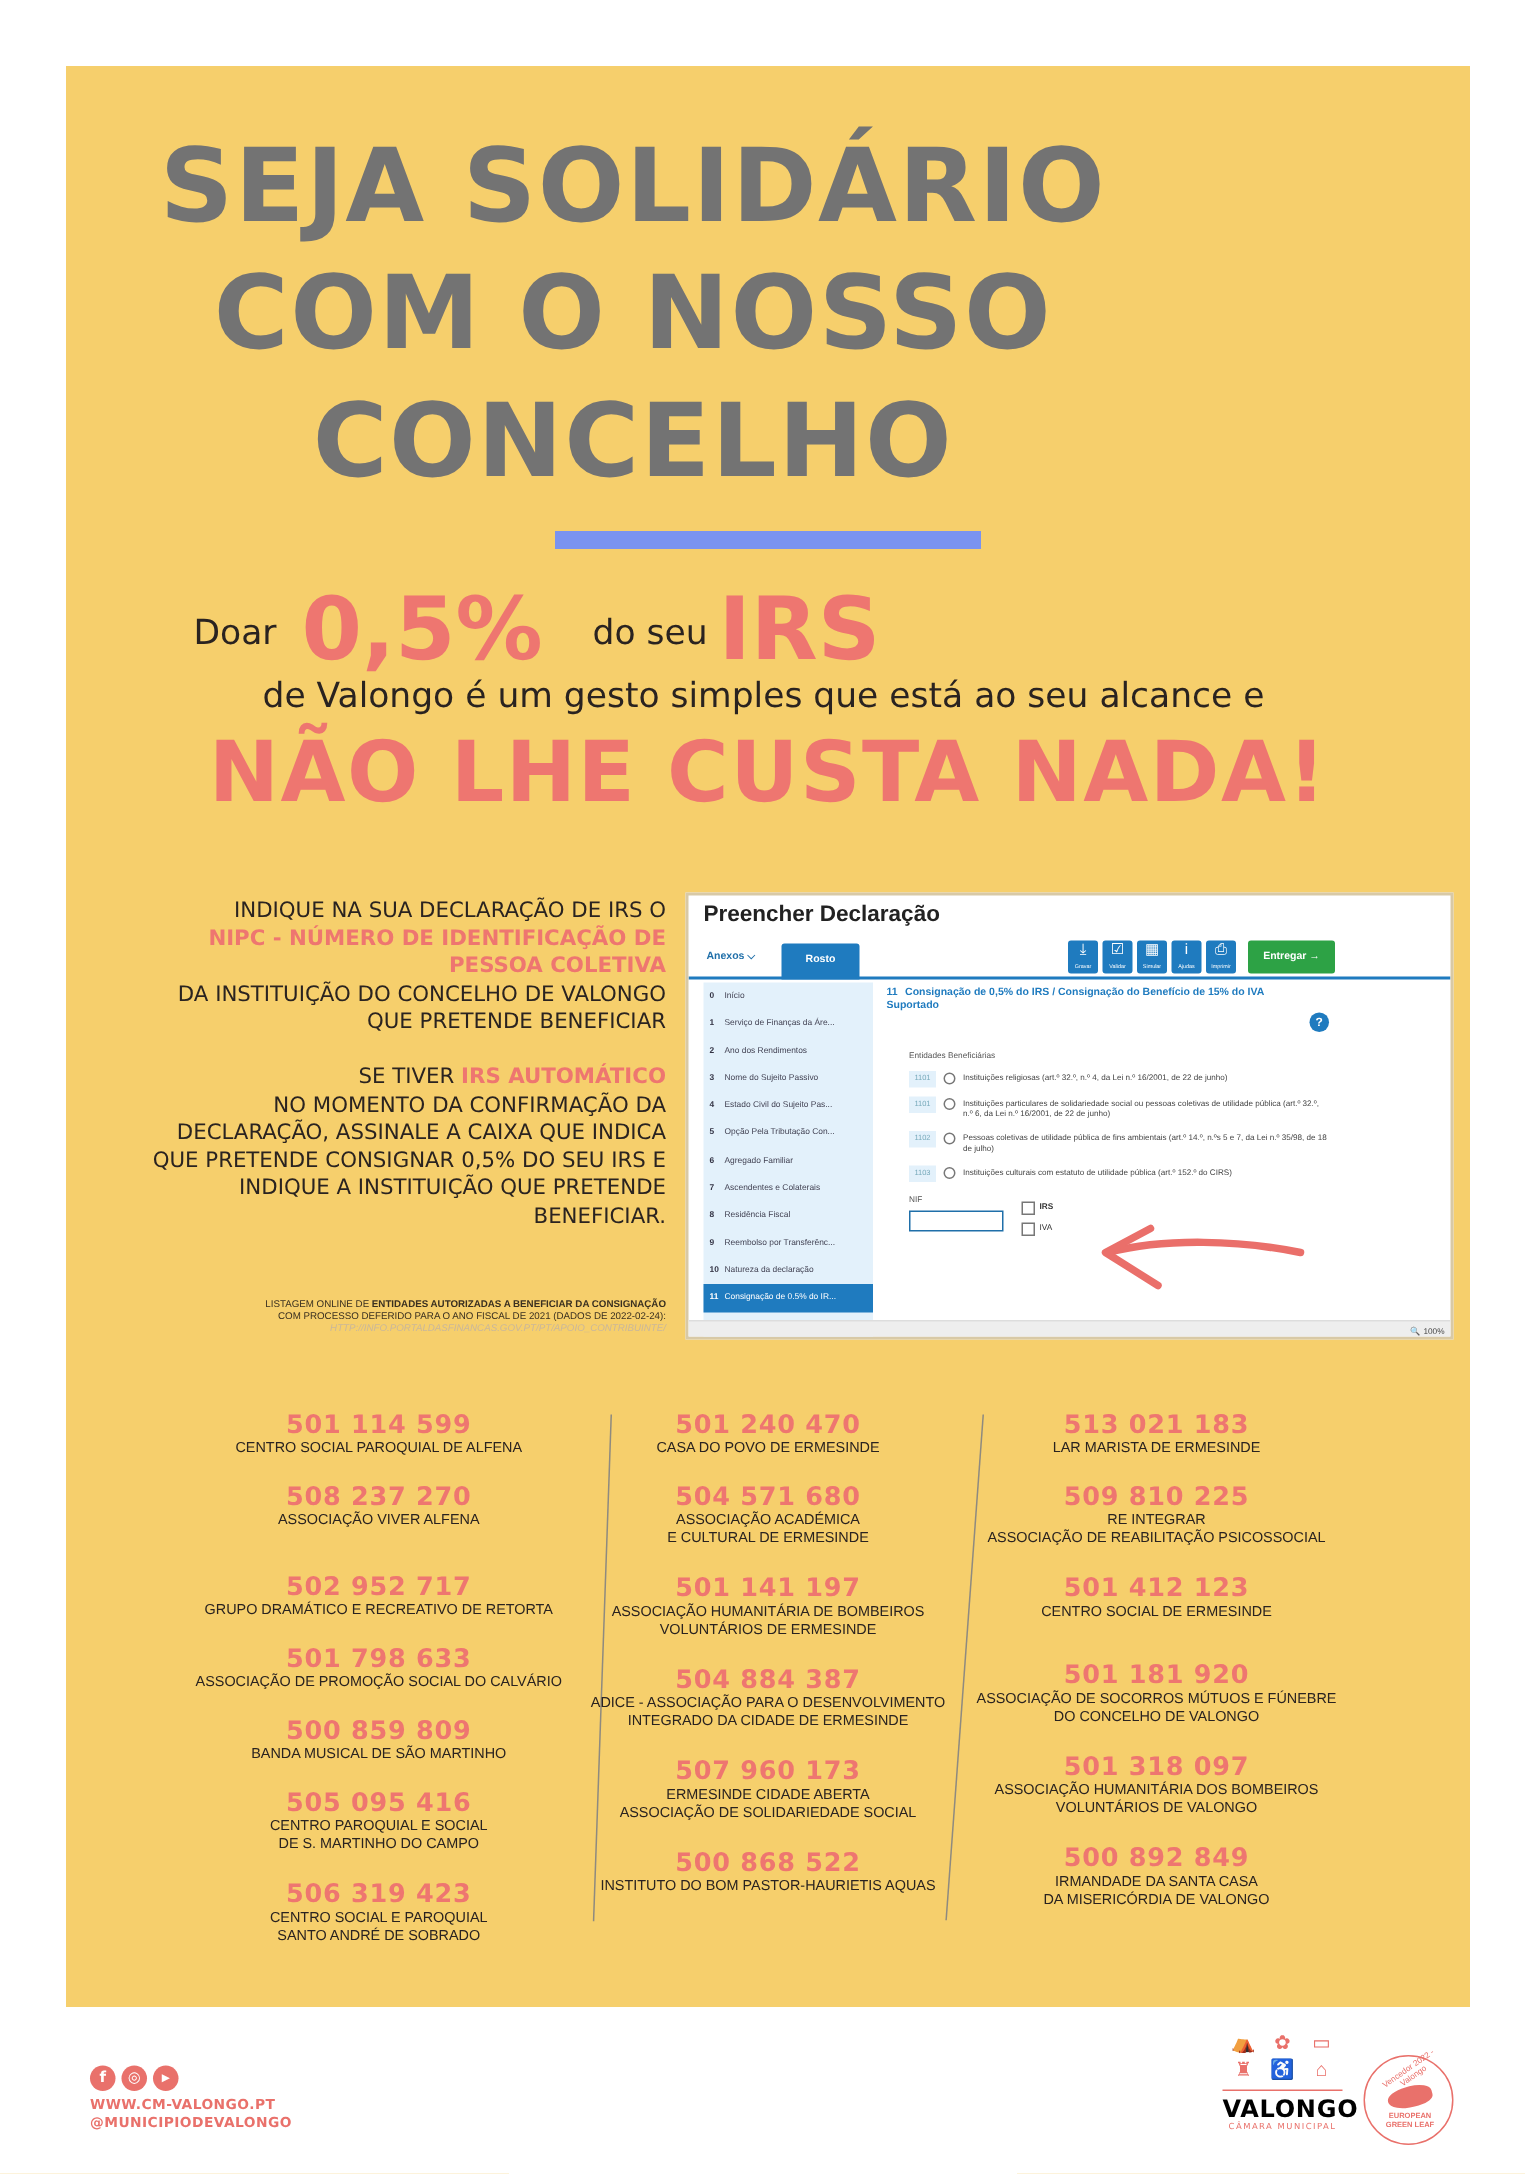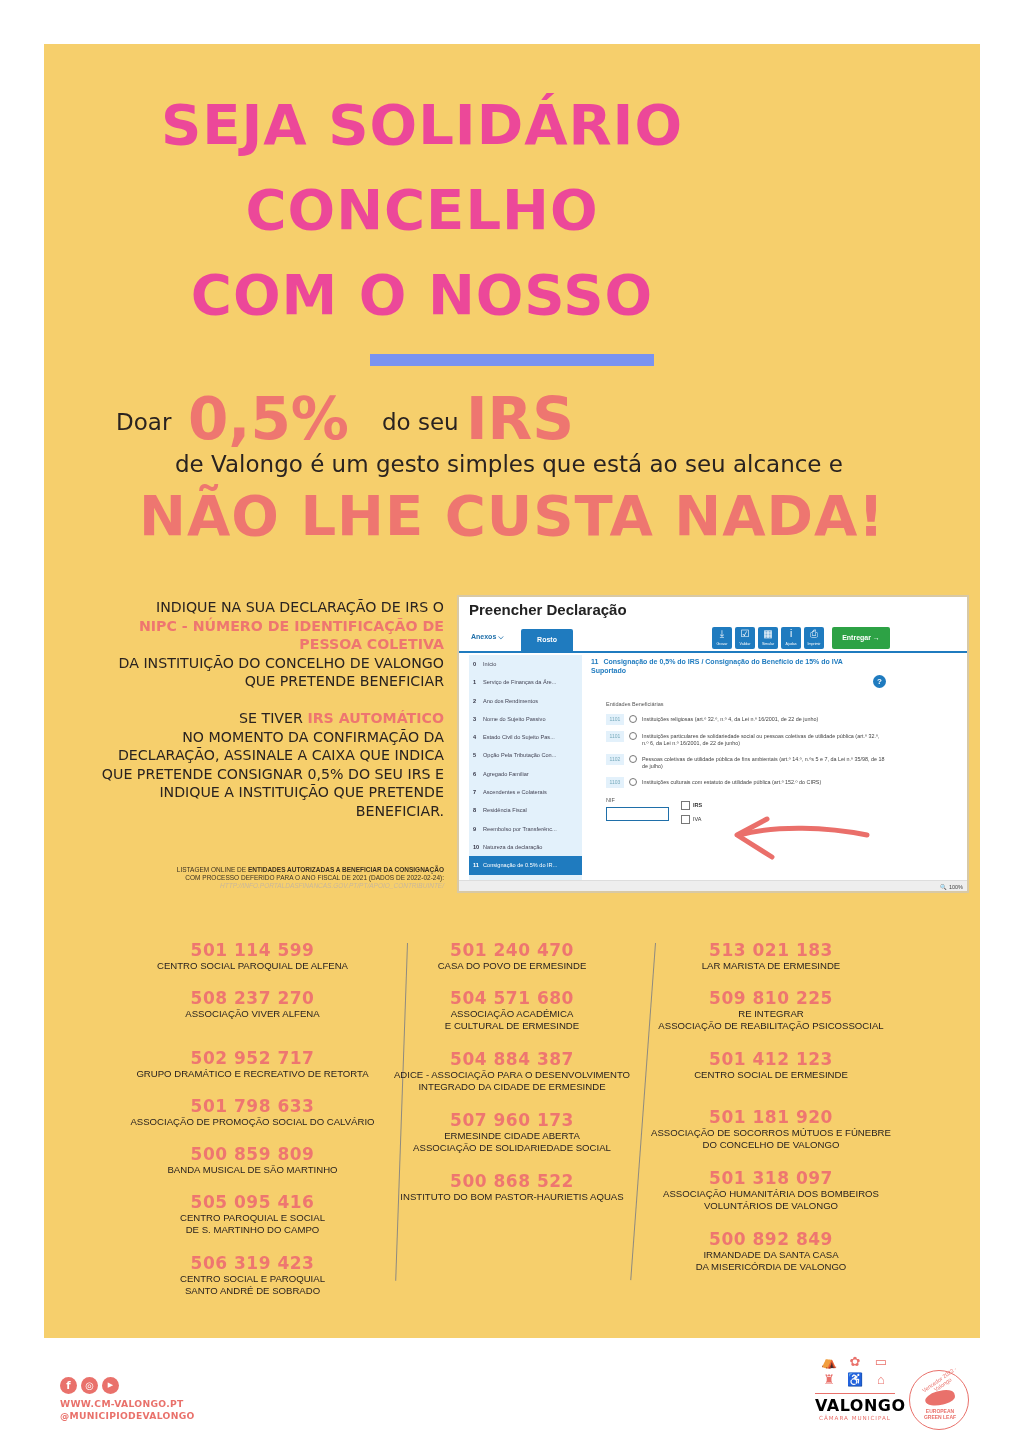--- a/index.html
+++ b/index.html
@@ -2,28 +2,28 @@
 <html><head>
 <meta charset="utf-8">
 <style>
   * { box-sizing: border-box; margin: 0; padding: 0; }
   html, body { width: 1024px; height: 1449px; background: #ffffff; overflow: hidden; }
   body { position: relative; font-family: "Liberation Sans", sans-serif; color: #2a2320; }
 
   .panel { position: absolute; left: 44px; top: 44px; width: 936px; height: 1294px; background: #f6cf6c; }
 
   .headline { position: absolute; left: 0; width: 844px; text-align: center; top: 82px;
-    font-family: "DejaVu Sans", sans-serif; font-weight: bold; color: #ec4899;
-    font-size: 56px; line-height: 85px; letter-spacing: 1px; }
+    font-family: "DejaVu Sans", sans-serif; font-weight: bold; color: #737373;
+    font-size: 68px; line-height: 85px; letter-spacing: 1px; }
   .headline div { white-space: nowrap; }
 
   .divider-bar { position: absolute; left: 370px; top: 354px; width: 284px; height: 12px; background: #7a93f0; }
 
   .intro { position: absolute; left: 0; width: 1024px; top: 385px; }
-  .intro-line1 { position: absolute; left: 116px; top: 0; width: 800px; height: 70px; white-space: nowrap; }
+  .intro-line1 { position: absolute; left: 129px; top: 0; width: 800px; height: 70px; white-space: nowrap; }
   .intro-line1 span { position: absolute; }
   .small-txt { font-family: "DejaVu Sans", sans-serif; font-size: 23px; color: #2a2320; font-weight: normal; }
   .big-pink { font-family: "DejaVu Sans", sans-serif; font-weight: bold; color: #ee7670; font-size: 58px; }
   .intro-line2 { position: absolute; left: 175px; top: 66px; font-family: "DejaVu Sans", sans-serif; font-size: 23px; color: #2a2320; white-space: nowrap; }
   .intro-line3 { position: absolute; left: 0; width: 1024px; text-align: center; top: 98px;
     font-family: "DejaVu Sans", sans-serif; font-weight: bold; color: #ee7670; font-size: 56px; letter-spacing: 1px; white-space: nowrap; }
 
   .instructions { position: absolute; left: 100px; top: 598px; width: 344px; text-align: right;
     font-family: "DejaVu Sans", sans-serif; font-size: 14.2px; line-height: 18.5px; color: #2a2320; }
   .instructions .pink { color: #ee7670; font-weight: bold; }
@@ -94,22 +94,22 @@
   .badge-leaf { position: absolute; left: 15px; top: 20px; width: 30px; height: 14px; background: #e9716b; border-radius: 50% 50% 40% 60%; transform: rotate(-15deg); }
   .badge-txt { position: absolute; left: 0; top: 37px; width: 60px; text-align: center; font-size: 5px; line-height: 6px; color: #e9716b; font-weight: bold; }
 </style>
 </head>
 <body>
 
 <div class="panel"></div>
 
 <div class="headline">
   <div>SEJA SOLIDÁRIO</div>
+  <div>COM O NOSSO</div>
   <div>CONCELHO</div>
-  <div>COM O NOSSO</div>
 </div>
 
 <div class="divider-bar"></div>
 
 <div class="intro">
   <div class="intro-line1">
     <span class="small-txt" style="left:0;top:24px;">Doar</span>
     <span class="big-pink" style="left:72px;top:0;">0,5%</span>
     <span class="small-txt" style="left:266px;top:24px;">do seu</span>
     <span class="big-pink" style="left:350px;top:0;">IRS</span>
@@ -267,20 +267,25 @@
   <div class="ent" style="height:48px;">
     <div class="ent-nipc">501 240 470</div>
     <div class="ent-name">Casa do Povo de Ermesinde</div>
   </div>
   <div class="ent" style="height:61px;">
     <div class="ent-nipc">504 571 680</div>
     <div class="ent-name">Associação Académica</div>
     <div class="ent-name">e Cultural de Ermesinde</div>
   </div>
   <div class="ent" style="height:61px;">
+    <div class="ent-nipc">501 141 197</div>
+    <div class="ent-name">Associação Humanitária de Bombeiros</div>
+    <div class="ent-name">Voluntários de Ermesinde</div>
+  </div>
+  <div class="ent" style="height:61px;">
     <div class="ent-nipc">504 884 387</div>
     <div class="ent-name">ADICE - Associação para o Desenvolvimento</div>
     <div class="ent-name">Integrado da Cidade de Ermesinde</div>
   </div>
   <div class="ent" style="height:61px;">
     <div class="ent-nipc">507 960 173</div>
     <div class="ent-name">Ermesinde Cidade Aberta</div>
     <div class="ent-name">Associação de Solidariedade Social</div>
   </div>
   <div class="ent" style="height:48px;">

